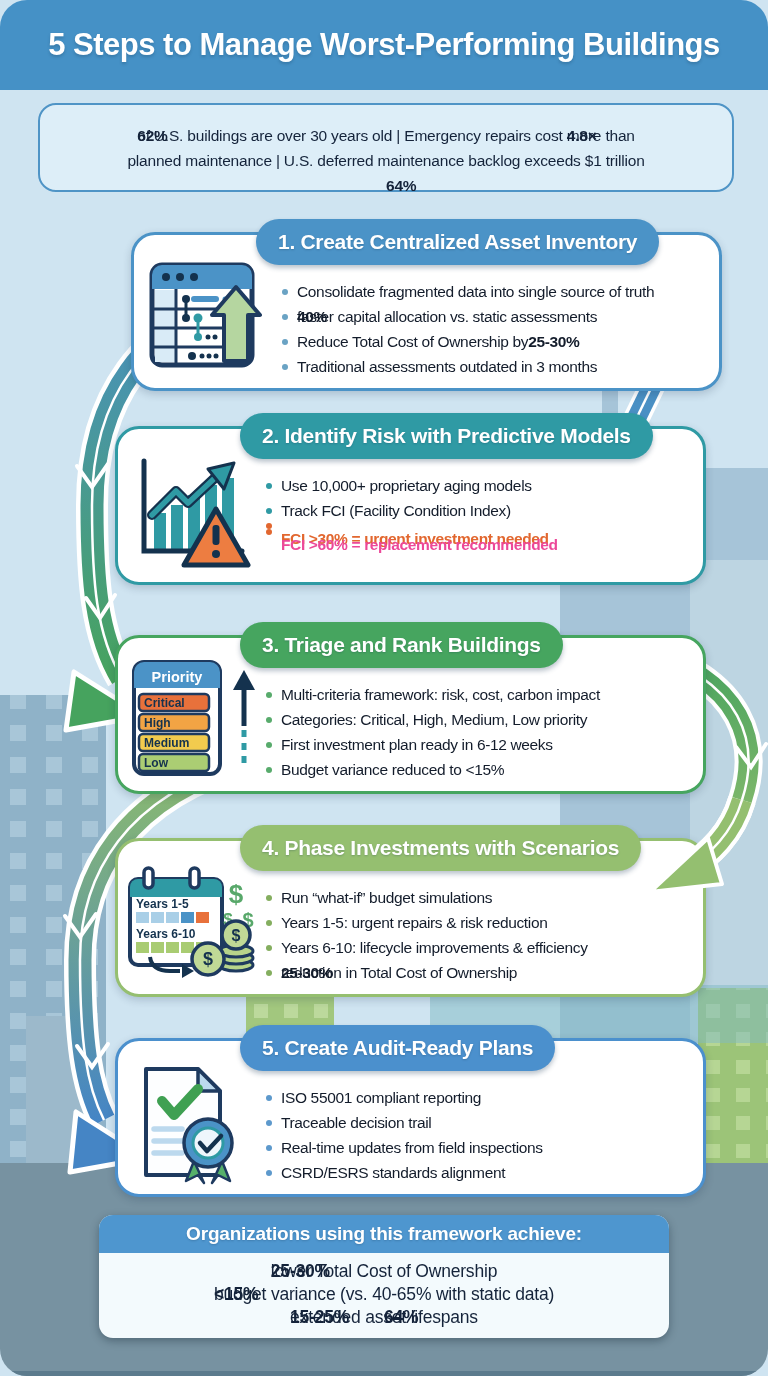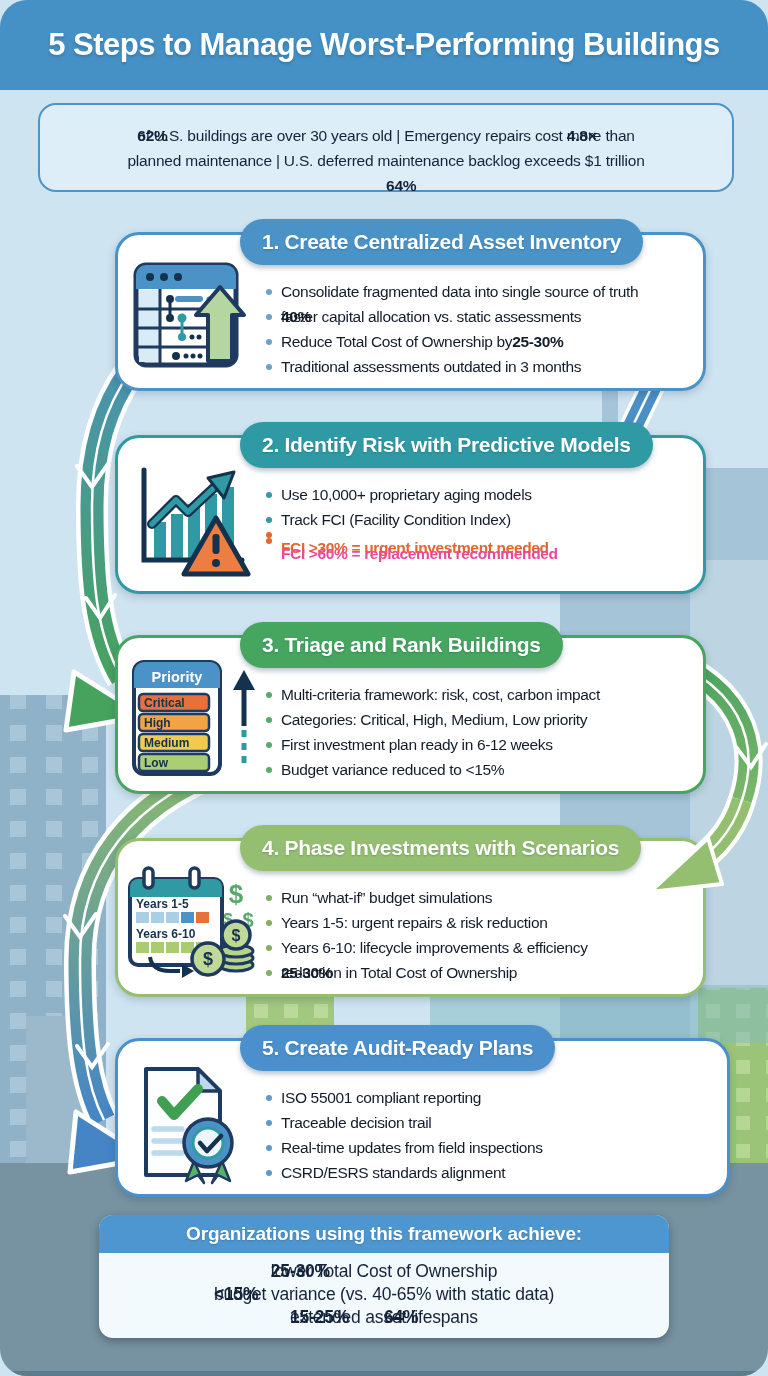--- a/index.html
+++ b/index.html
@@ -34,21 +34,21 @@
              text-shadow:0 2px 3px rgba(20,50,80,.25);}
   .stats-box{position:absolute;left:38px;top:103px;width:692px;height:85px;background:#ddeef8;
              border:2px solid #4f94c6;border-radius:18px;z-index:2;
              display:flex;flex-direction:column;justify-content:center;}
   .stats-box .seg-line{text-align:center;font-size:15.5px;letter-spacing:-.2px;color:#14233a;
              line-height:25px;white-space:nowrap;}
   .seg-line .b{font-weight:700;}
   
   .card{position:absolute;left:115px;width:585px;height:153px;background:#fff;border:3px solid #4b93c7;
         border-radius:24px;box-shadow:0 3px 9px rgba(20,40,70,.20);z-index:2;}
-  .c1{top:232px}.c2{top:435px}.c3{top:635px}.c4{top:838px}.c5{top:1038px}
+  .c1{top:232px}.c2{top:426px}.c3{top:635px}.c4{top:838px}.c5{top:1038px}
   .pill{position:absolute;left:122px;top:-16px;height:46px;line-height:46px;border-radius:23px;
         padding:0 22px;color:#fff;font-weight:700;font-size:21px;letter-spacing:-.3px;white-space:nowrap;
         box-shadow:0 3px 5px rgba(25,55,85,.3);text-shadow:0 1px 2px rgba(20,50,80,.25);}
   .icon-wrap{position:absolute;left:6px;top:22px;width:140px;height:122px;}
   .bullets{position:absolute;left:148px;top:44px;right:4px;}
   .bullet{display:flex;align-items:center;line-height:25px;white-space:nowrap;}
   .dot{flex:0 0 auto;width:6px;height:6px;border-radius:50%;margin-right:9px;}
   .bullet-text{font-size:15.5px;letter-spacing:-.35px;color:#131c2b;}
   .bullet-text .b{font-weight:700;}
   .icon-label{font-family:"Liberation Sans",sans-serif;font-weight:700;}
@@ -130,21 +130,21 @@
   </header>
 
   <div class="stats-box">
     <div>
         <div class="seg-line"><span class="b">62%</span><span> of U.S. buildings are over 30 years old | Emergency repairs cost </span><span class="b">4.8×</span><span> more than</span></div>
         <div class="seg-line"><span>planned maintenance | U.S. deferred maintenance backlog exceeds $1 trillion</span></div>
         <div class="seg-line"><span class="b">64%</span></div>
       </div>
   </div>
 
-  <section class="card c1" style="border-color: rgb(75, 147, 199);">
+  <section class="card c1" style="border-color: rgb(75, 147, 199); margin-left: 16px;">
     <div class="pill" style="background: rgb(75, 147, 199);"><span>1. Create Centralized Asset Inventory</span></div>
     <div class="icon-wrap">
       <svg width="140" height="122" viewBox="0 0 140 122">
         <rect x="12" y="8" width="100" height="100" rx="10" fill="#fff" stroke="#1e3a5f" stroke-width="5"></rect>
         <path d="M22 8 h80 a10 10 0 0 1 10 10 v14 H12 v-14 a10 10 0 0 1 10 -10 z" fill="#4b93c7"></path>
         <circle cx="26" cy="20" r="4" fill="#14324e"></circle>
           <circle cx="40" cy="20" r="4" fill="#14324e"></circle>
           <circle cx="54" cy="20" r="4" fill="#14324e"></circle>
         <rect x="15" y="33" width="21" height="72" fill="#d9ebf7"></rect>
         <line x1="14" y1="52" x2="110" y2="52" stroke="#1e3a5f" stroke-width="3"></line>
@@ -324,21 +324,21 @@
           <span class="dot" style="background: rgb(132, 174, 95);"></span>
           <span class="bullet-text"><span>Years 6-10: lifecycle improvements &amp; efficiency</span></span>
         </div>
         <div class="bullet">
           <span class="dot" style="background: rgb(132, 174, 95);"></span>
           <span class="bullet-text"><span class="b">25-30%</span><span> reduction in Total Cost of Ownership</span></span>
         </div>
       </div>
   </section>
 
-  <section class="card c5" style="border-color: rgb(75, 144, 205); padding-left: 24px;">
+  <section class="card c5" style="border-color: rgb(75, 144, 205);">
     <div class="pill" style="background: rgb(75, 144, 205);"><span>5. Create Audit-Ready Plans</span></div>
     <div class="icon-wrap">
       <svg width="140" height="122" viewBox="0 0 140 122">
         <path d="M22 6 H74 L96 28 V112 H22 Z" fill="#fdfeff" stroke="#1e3a5f" stroke-width="4" stroke-linejoin="round"></path>
         <path d="M74 6 L96 28 H74 Z" fill="#bcd9ee" stroke="#1e3a5f" stroke-width="3.5" stroke-linejoin="round"></path>
         <path d="M38 38 L50 52 L74 26" fill="none" stroke="#3fa052" stroke-width="10" stroke-linecap="round" stroke-linejoin="round"></path>
         <line x1="30" y1="66" x2="58" y2="66" stroke="#bcd9ee" stroke-width="5.5" stroke-linecap="round"></line>
         <line x1="30" y1="78" x2="58" y2="78" stroke="#bcd9ee" stroke-width="5.5" stroke-linecap="round"></line>
         <line x1="30" y1="90" x2="58" y2="90" stroke="#bcd9ee" stroke-width="5.5" stroke-linecap="round"></line>
         <g>

